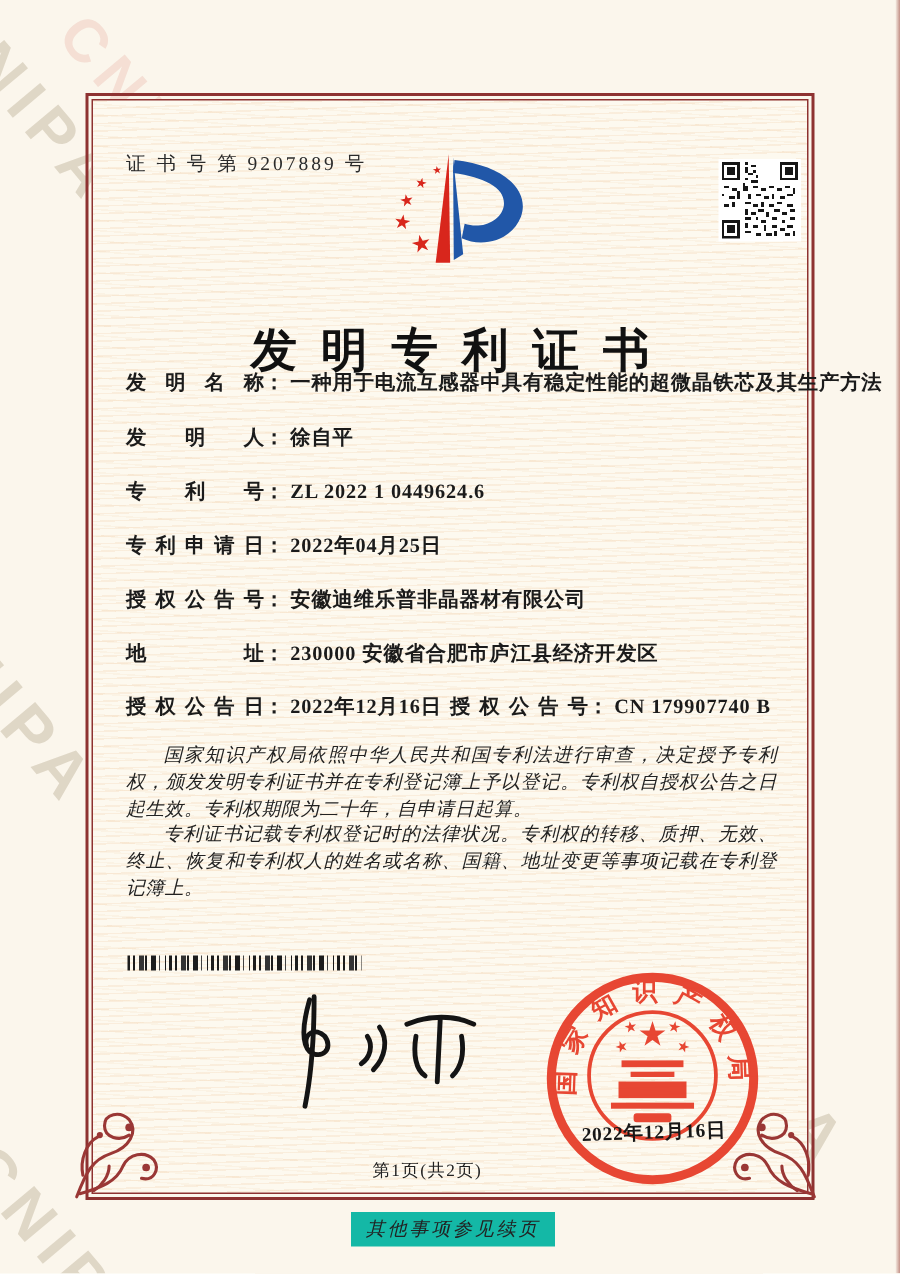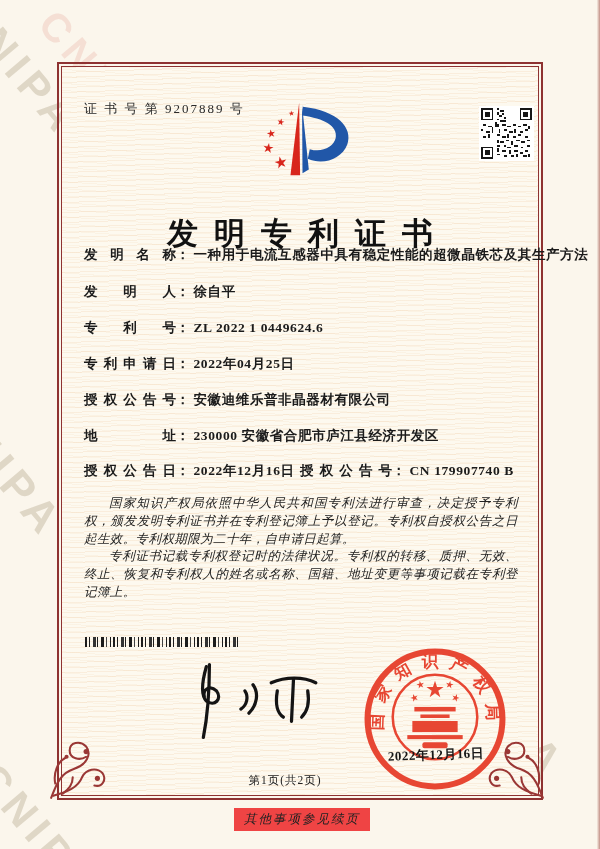--- a/index.html
+++ b/index.html
@@ -58,21 +58,21 @@
     font-family:"Liberation Sans",sans-serif;font-weight:700;font-size:14.5px;
     letter-spacing:2px;color:#222;line-height:27px;}
   .signature{position:absolute;left:178px;top:660px;width:152px;height:82px;z-index:5;}
   
   .seal{position:absolute;left:362px;top:644px;width:146px;height:150px;z-index:5;opacity:.94;}
   .seal-date{position:absolute;left:366px;top:746px;width:140px;z-index:6;text-align:center;
     font-size:13px;font-weight:700;letter-spacing:.5px;color:#171717;transform:rotate(-2deg);}
   
   .pagination{position:absolute;left:0;top:773px;width:570px;text-align:center;z-index:5;
     font-size:11.5px;font-weight:400;letter-spacing:1px;color:#222;}
-  .footer-note{position:absolute;left:234px;top:808px;z-index:3;background:#ef4444;
+  .footer-note{position:absolute;left:234px;top:808px;z-index:3;background:#14b8a6;
     padding:3px 10px;font-size:12.5px;font-style:italic;letter-spacing:2px;color:#222;}
 </style>
 </head>
 <body>
 
 <div class="page">
 
   <span class="wm" style="left:-16px;top:-10px;font-size:42px;">CNIPA</span>
   <span class="wm wm-pink" style="left:64px;top:2px;font-size:40px;">CNIPA</span>
   <span class="wm" style="left:352px;top:238px;font-size:46px;">CNIPA</span>

